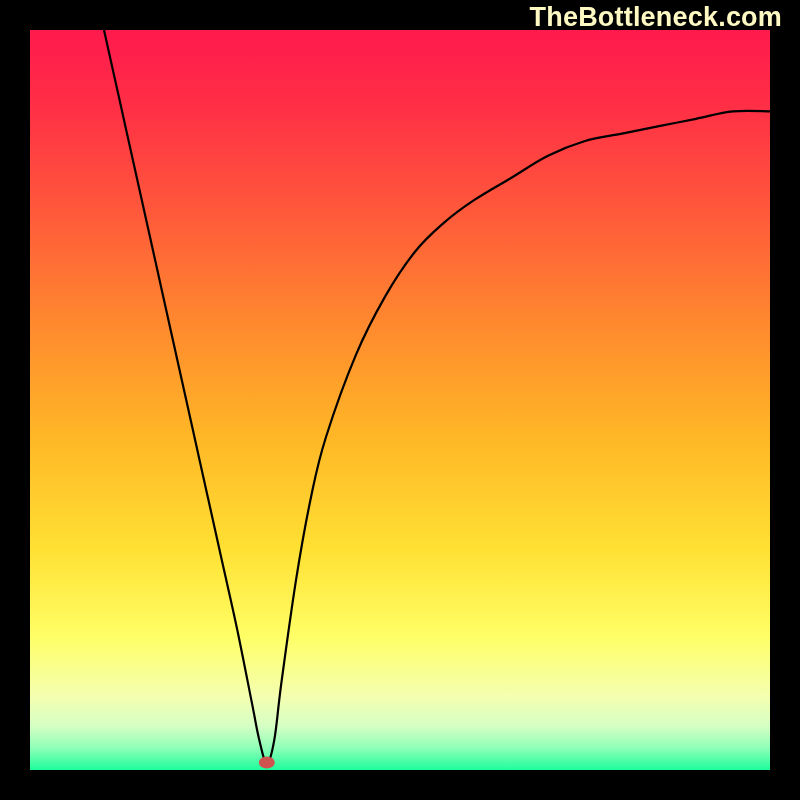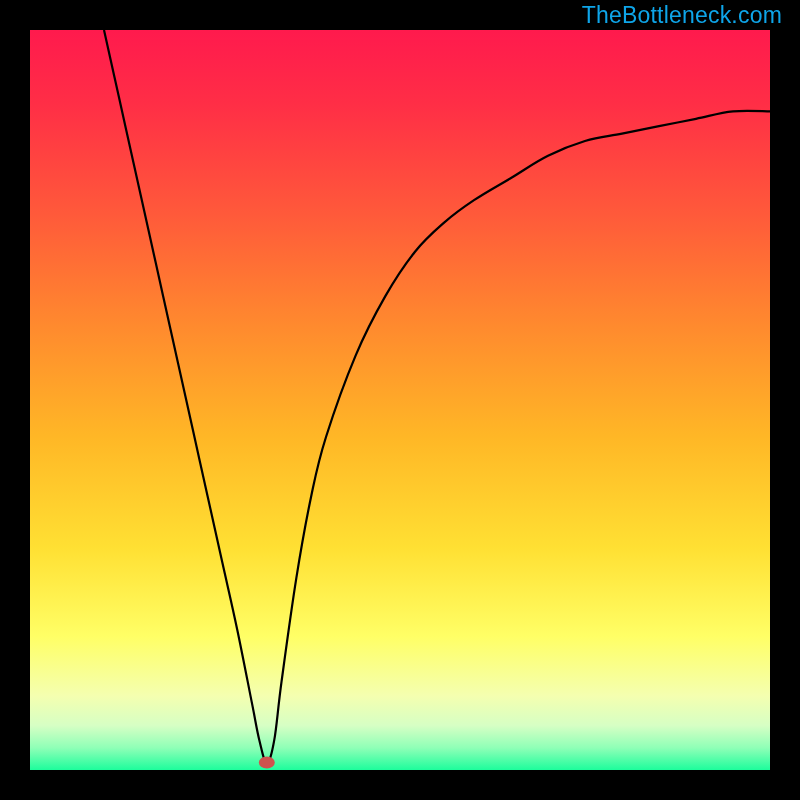--- a/index.html
+++ b/index.html
@@ -14,23 +14,23 @@
     position: relative;
     width: 800px;
     height: 800px;
     background: #000;
   }
   .watermark {
     position: absolute;
     top: 2px;
     right: 18px;
     font-family: Arial, Helvetica, sans-serif;
-    font-size: 23px;
-    font-weight: 400;
-    color: #0ea5e9;
+    font-size: 27px;
+    font-weight: 700;
+    color: #fef9c3;
     letter-spacing: 0.2px;
   }
   .plot {
     position: absolute;
     left: 30px;
     top: 30px;
     width: 740px;
     height: 740px;
   }
   .gradient {

